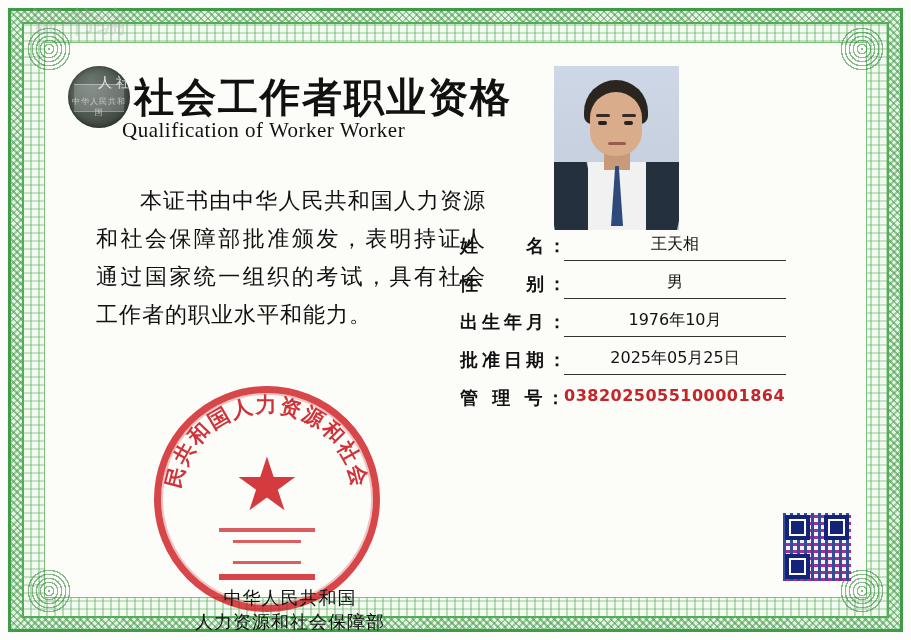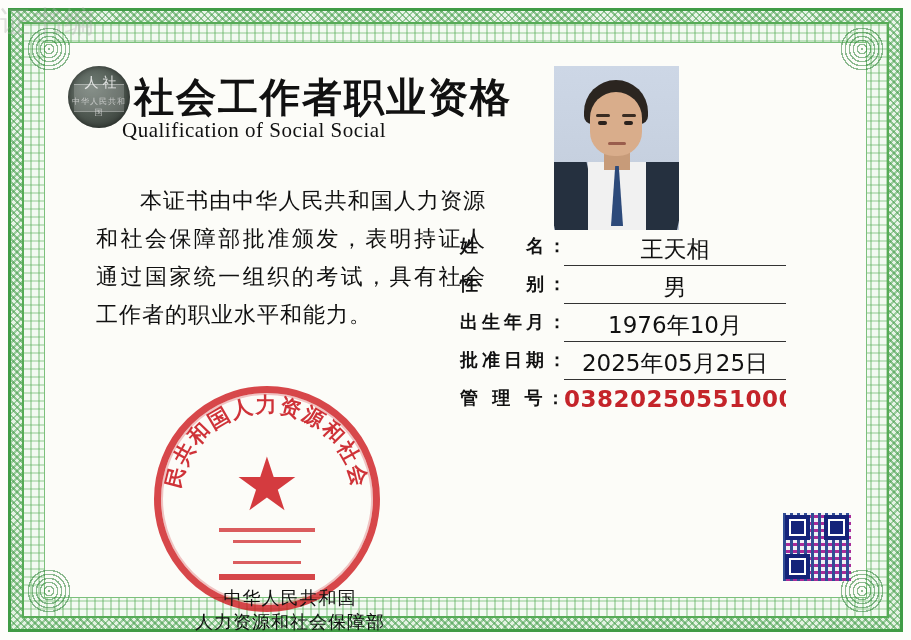--- a/index.html
+++ b/index.html
@@ -86,20 +86,21 @@
   
   .ghost-mark {
     position: absolute;
     left: 0px;
     top: 2px;
     font-size: 30px;
     letter-spacing: 2px;
     color: rgba(170,170,170,0.35);
     font-family: "Liberation Sans", sans-serif;
     white-space: nowrap;
+    padding-left: 32px;
   }
 
   
   .content {
     position: absolute;
     left: 60px;
     top: 56px;
     width: 791px;
     height: 528px;
   }
@@ -122,21 +123,21 @@
     top: 18px;
     width: 50px;
     height: 26px;
     background: rgba(255,255,255,0.18);
     border-top: 1px solid rgba(255,255,255,0.35);
     border-bottom: 1px solid rgba(255,255,255,0.25);
   }
   .emblem .glyph {
     position: absolute;
     left: 3px; right: 0; top: 8px;
-    text-align: center;
+    text-align: right;
     font-size: 14px;
     color: rgba(245,245,245,0.85);
     font-family: "Liberation Sans", sans-serif;
   }
   .emblem .glyph2 {
     position: absolute;
     left: 0; right: 0; top: 30px;
     text-align: center;
     font-size: 8px;
     letter-spacing: 1px;
@@ -371,24 +372,25 @@
     letter-spacing: 4px;
     font-family: "DejaVu Sans", "Liberation Sans", sans-serif;
     white-space: nowrap;
     font-weight: bold;
   }
   .field-value {
     position: absolute;
     left: 104px;
     top: 6px;
     width: 222px;
-    font-size: 23px;
+    font-size: 16px;
     color: #111;
     text-align: center;
     border-bottom: 1px solid #333;
+    padding-bottom: 5px;
     font-family: "DejaVu Sans", "Liberation Sans", sans-serif;
     white-space: nowrap;
     overflow: hidden;
   }
   .field-value.no-rule {
     border-bottom: none;
     color: #c4242a;
     font-weight: bold;
     letter-spacing: 0.5px;
   }
@@ -448,21 +450,21 @@
 
   <div class="content">
 
     <div class="emblem">
       <div class="inner-band"></div>
       <div class="glyph">人 社</div>
       <div class="glyph2">中华人民共和国</div>
     </div>
 
     <div class="title-cn">社会工作者职业资格</div>
-    <div class="title-en">Qualification of Social Social</div>
+    <div class="title-en">Qualification of Worker Worker</div>
 
     <div class="body-text">本证书由中华人民共和国人力资源和社会保障部批准颁发，表明持证人通过国家统一组织的考试，具有社会工作者的职业水平和能力。</div>
 
     <div class="seal">
       <div class="ring"></div>
       <svg class="seal-arc" viewBox="0 0 226 226">
         <defs>
           <path id="arcpath" d="M 26,113 A 87,87 0 1 1 200,113"></path>
         </defs>
         <text>

